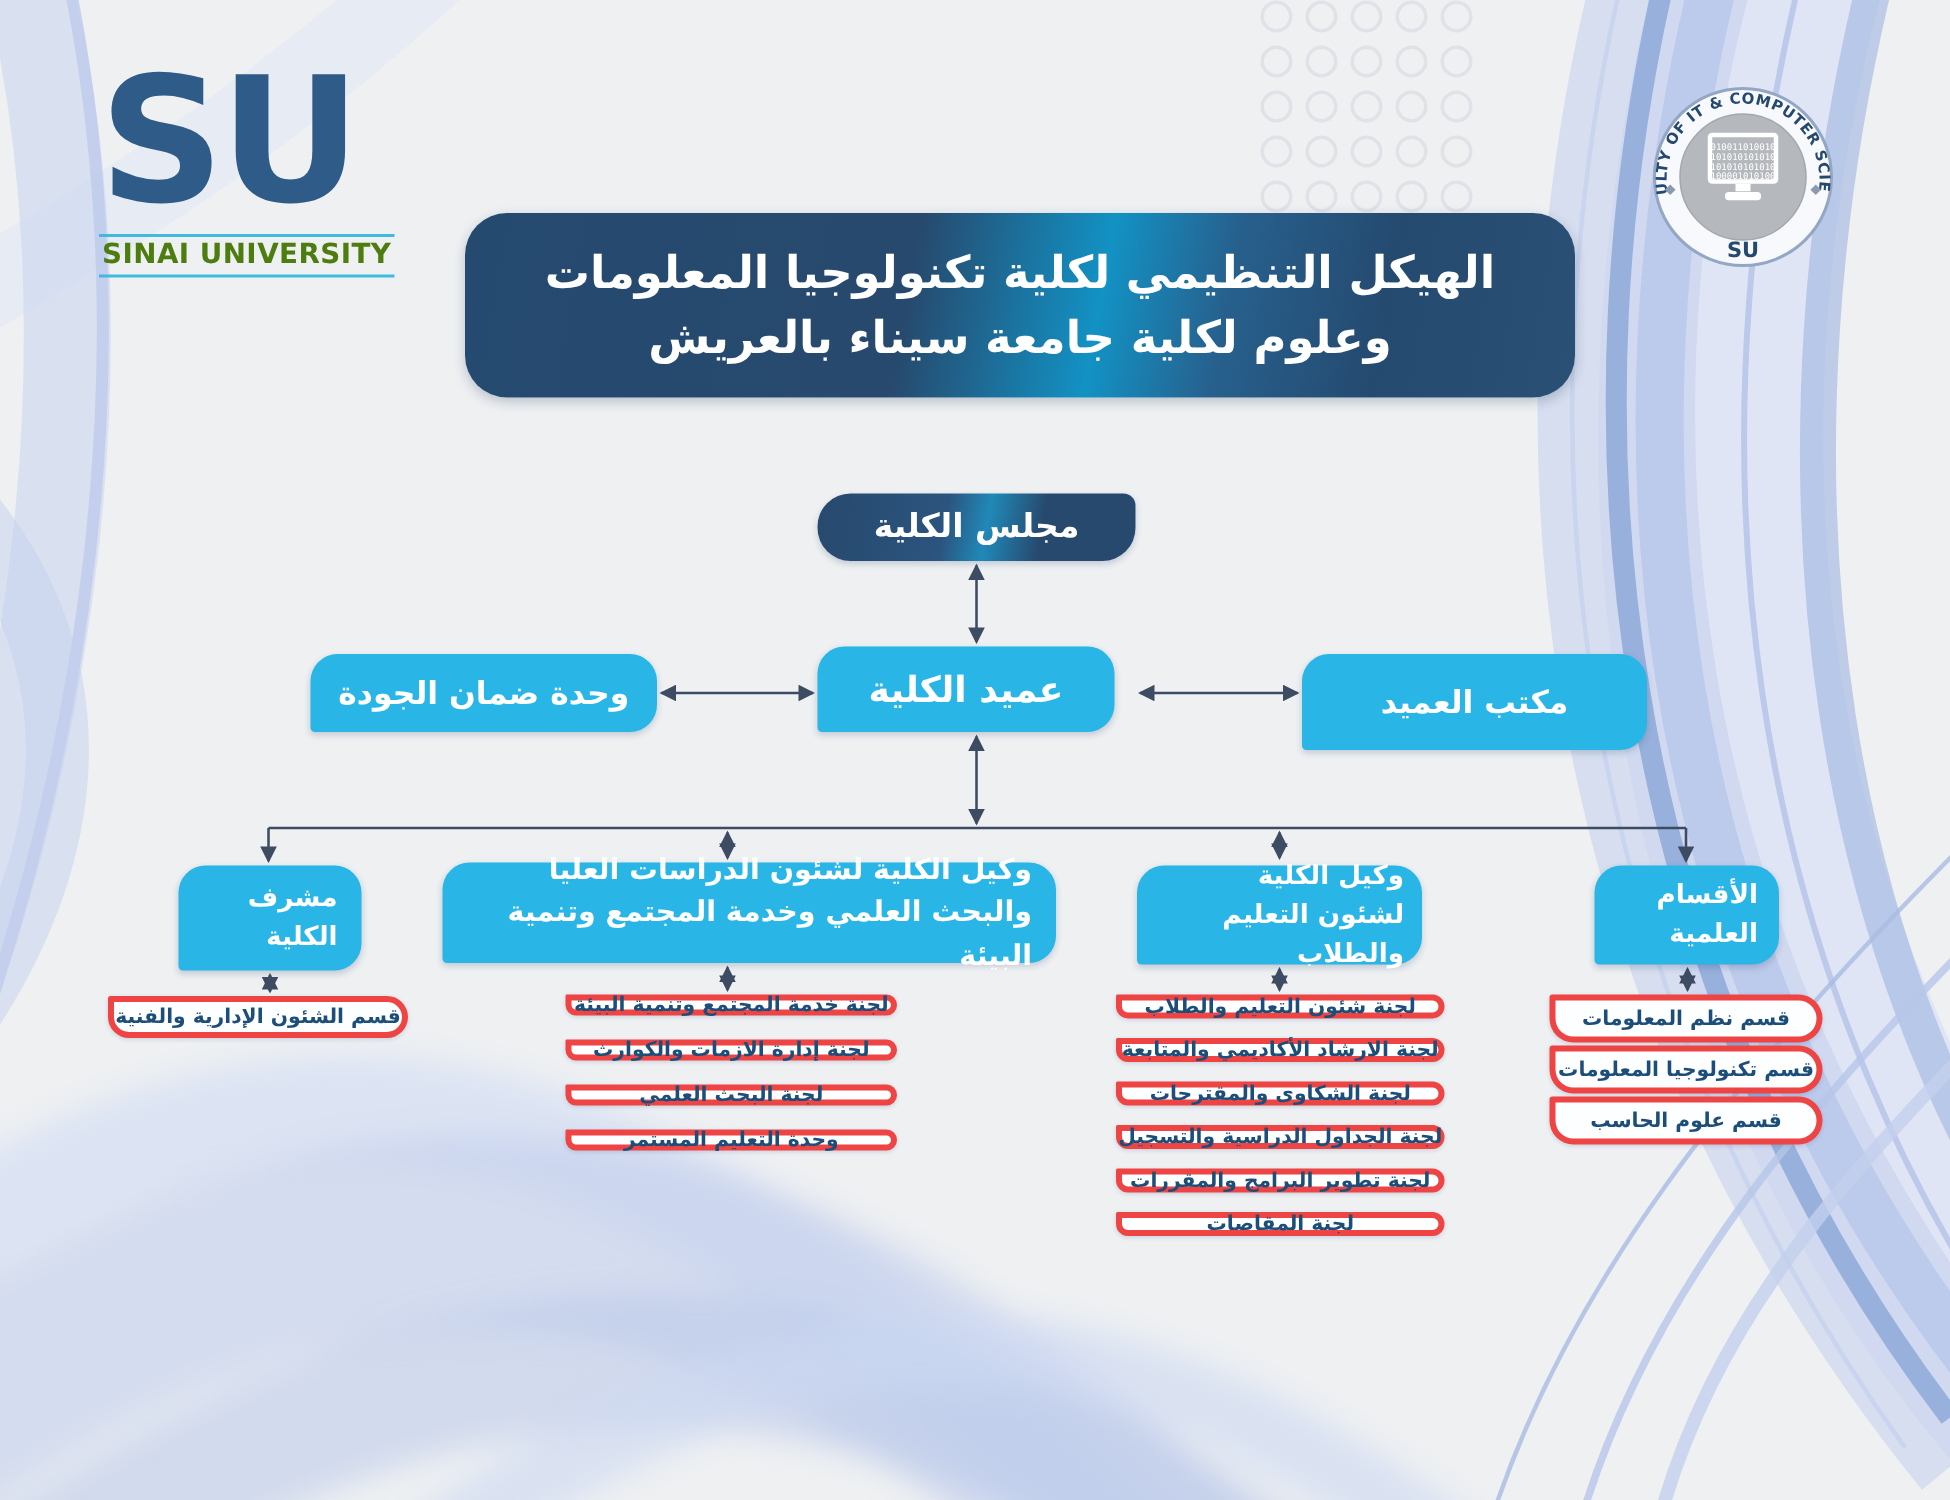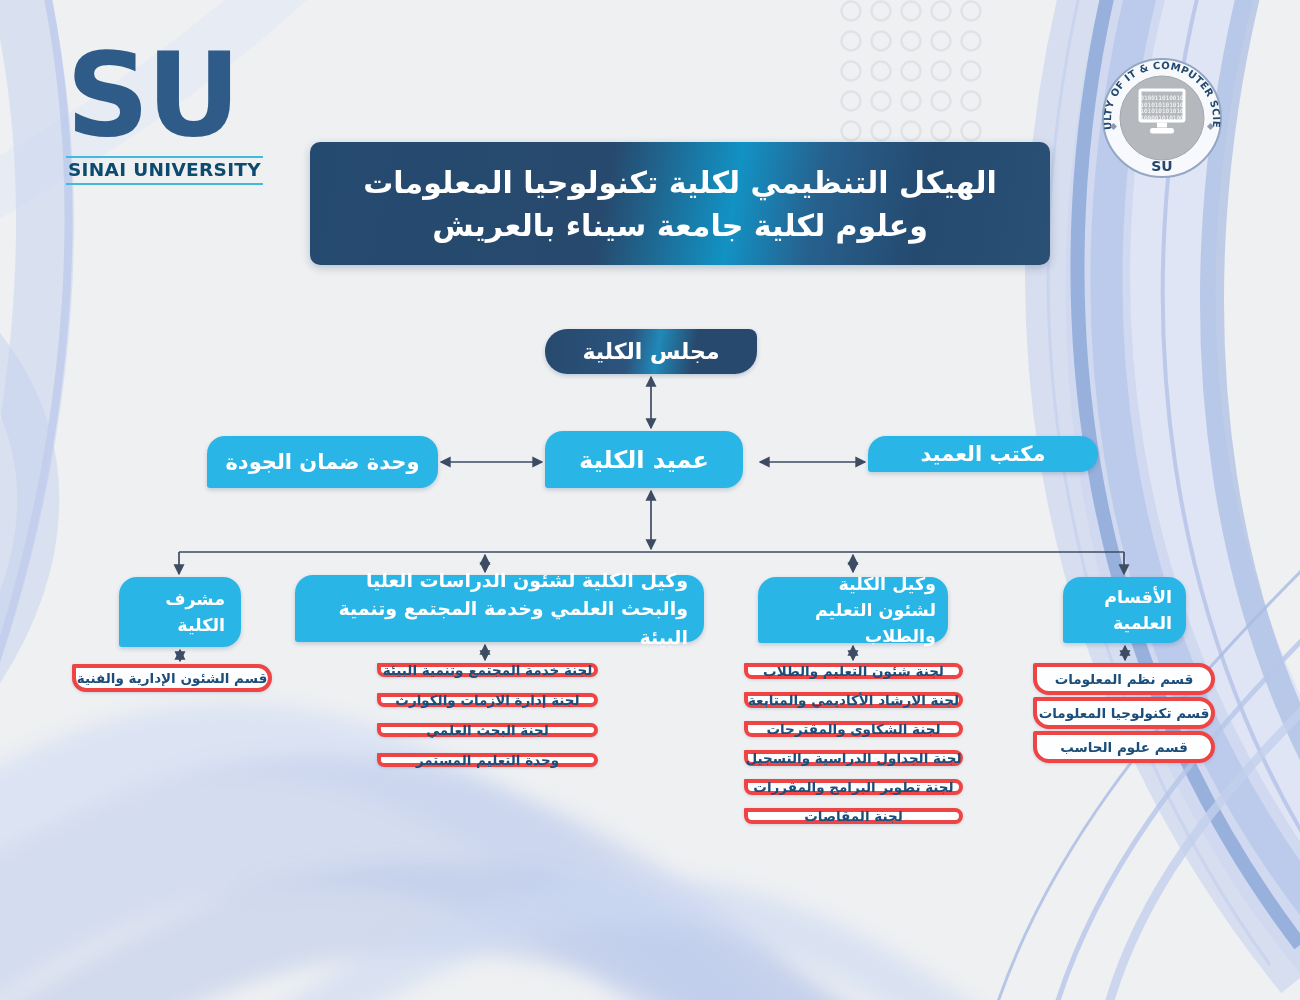--- a/index.html
+++ b/index.html
@@ -8,48 +8,48 @@
            background:#eef0f2; overflow:hidden; }
   .bg, .connectors { position:absolute; left:0; top:0; width:1300px; height:1000px; }
   .bg { z-index:0; }
   .connectors { z-index:1; }
 
   
   .logo { position:absolute; left:66px; top:36px; z-index:2; }
   .logo-su { font-size:116px; font-weight:bold; color:#2e5b88; line-height:1.02;
              letter-spacing:-3px; }
   .logo-name { display:inline-block; margin-top:2px; font-size:18.5px; font-weight:bold;
-               color:#0c4a6e; letter-spacing:.3px; text-align:center;
+               color:#4d7c0f; letter-spacing:.3px; text-align:center;
                border-top:2.5px solid #41bade; border-bottom:2.5px solid #41bade;
                padding:1px 2px 3px 2px; }
 
   
   .seal { position:absolute; left:1100px; top:56px; z-index:2; }
 
   
   .title { position:absolute; left:310px; top:142px; width:740px; height:123px;
-           z-index:2; border-radius:10px; direction:rtl; color:#fff; font-weight:bold;
+           z-index:2; border-radius:28px; direction:rtl; color:#fff; font-weight:bold;
            font-size:30px; text-align:center; display:flex; flex-direction:column;
            justify-content:center; gap:8px;
            background:linear-gradient(100deg,#254a70 0%,#27496d 40%,#1292c4 57%,
                        #27608d 68%,#254a70 82%,#2b5076 100%);
            box-shadow:0 3px 8px rgba(35,60,95,.25); }
 
   
   .node { position:absolute; z-index:2; direction:rtl; color:#fff; font-weight:bold;
           display:flex; flex-direction:column; justify-content:center;
           box-shadow:0 2px 4px rgba(35,70,110,.22); }
   .cyan  { background:#29b6e7; border-radius:18px 18px 18px 3px; text-align:center; }
   .dark  { background:linear-gradient(100deg,#27496d 0%,#2b547e 40%,#2089b8 53%,
                       #27496d 70%,#27496d 100%);
            border-radius:22px 8px 22px 22px; text-align:center; }
   .council { left:545px; top:329px; width:212px; height:45px; font-size:22px; }
   .dean    { left:545px; top:431px; width:198px; height:57px; font-size:24px; }
   .quality { left:207px; top:436px; width:231px; height:52px; font-size:21px; }
-  .office  { left:868px; top:436px; width:230px; height:36px; font-size:21px; }
+  .office  { left:868px; top:436px; width:230px; height:64px; font-size:21px; }
   .branch  { font-size:17.5px; line-height:1.5; text-align:right; }
   .b1 { left:119px;  top:577px; width:122px; height:70px; padding:0 16px; }
   .b2 { left:295px;  top:575px; width:409px; height:67px; padding:0 16px; font-size:19px; }
   .b3 { left:758px;  top:577px; width:190px; height:66px; padding:0 12px; }
   .b4 { left:1063px; top:577px; width:123px; height:66px; padding:0 14px; }
 
   
   .pill { position:absolute; z-index:2; background:#fdfeff;
           border:4px solid #ef4444; border-radius:2px 16px 16px 16px;
           color:#1d4e79; font-weight:bold; font-size:13.5px; direction:rtl;

